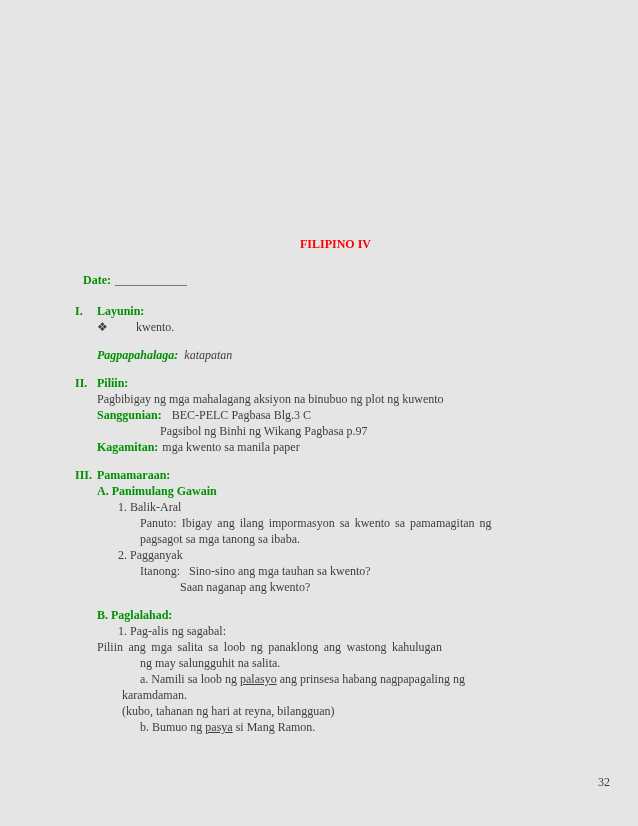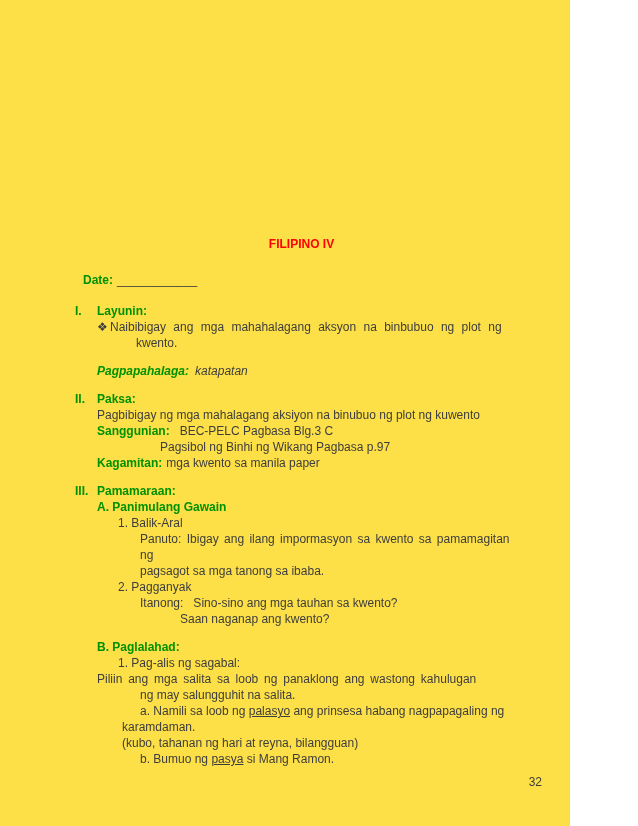--- a/index.html
+++ b/index.html
@@ -6,28 +6,28 @@
     margin: 0;
     padding: 0;
     background: #ffffff;
   }
   body {
     width: 638px;
     height: 826px;
     overflow: hidden;
   }
   .page {
-    width: 570px;
+    width: 638px;
     height: 826px;
-    background: #fde047;
+    background: #e5e5e5;
     box-sizing: border-box;
     padding: 236px 42px 0 75px;
     position: relative;
     overflow: hidden;
-    font-family: Liberation Sans, sans-serif;
+    font-family: Liberation Serif, serif;
     font-size: 12px;
     line-height: 16px;
     color: #3d3d3d;
   }
   [data-bind] { white-space: pre-wrap; }
   .b { font-weight: bold; }
   .i { font-style: italic; }
   .green { color: #009100; }
   .u { text-decoration: underline; }
   .title {
@@ -74,32 +74,31 @@
 
   <div class="line mt20"><span class="green b" data-bind="date.label">Date:</span><span class="gap4" data-bind="date.value">____________</span></div>
 
   <div class="sec mt15">
     <div class="numcol green b" data-bind="layunin.numeral">I.</div>
     <div class="seccontent">
       <div class="line green b" data-bind="layunin.label">Layunin:</div>
       <div class="bullet-row">
         <span class="bullet" data-bind="layunin.bullet">❖</span>
         <div class="bullet-text">
-          <div class="line js1" data-bind="layunin.objective_line1">Naibibigay ang mga mahahalagang aksyon na binbubuo ng plot ng</div>
           <div class="line ml22i" data-bind="layunin.objective_line2">kwento.</div>
         </div>
       </div>
       <div class="line mt12"><span class="green b i" data-bind="layunin.pagpapahalaga_label">Pagpapahalaga:</span><span class="i gap6" data-bind="layunin.pagpapahalaga_value">katapatan</span></div>
     </div>
   </div>
 
   <div class="sec mt12">
     <div class="numcol green b" data-bind="paksa.numeral">II.</div>
     <div class="seccontent">
-      <div class="line green b" data-bind="paksa.label">Paksa:</div>
+      <div class="line green b" data-bind="paksa.label">Piliin:</div>
       <div class="line" data-bind="paksa.text">Pagbibigay ng mga mahalagang aksiyon na binubuo ng plot ng kuwento</div>
       <div class="line"><span class="green b" data-bind="paksa.sanggunian_label">Sanggunian:</span><span class="gap10" data-bind="paksa.sanggunian_value">BEC-PELC Pagbasa Blg.3 C</span></div>
       <div class="line ml63" data-bind="paksa.sanggunian_line2">Pagsibol ng Binhi ng Wikang Pagbasa p.97</div>
       <div class="line"><span class="green b" data-bind="paksa.kagamitan_label">Kagamitan:</span><span class="gap4" data-bind="paksa.kagamitan_value">mga kwento sa manila paper</span></div>
     </div>
   </div>
 
   <div class="sec mt12">
     <div class="numcol green b" data-bind="pamamaraan.numeral">III.</div>
     <div class="seccontent">

